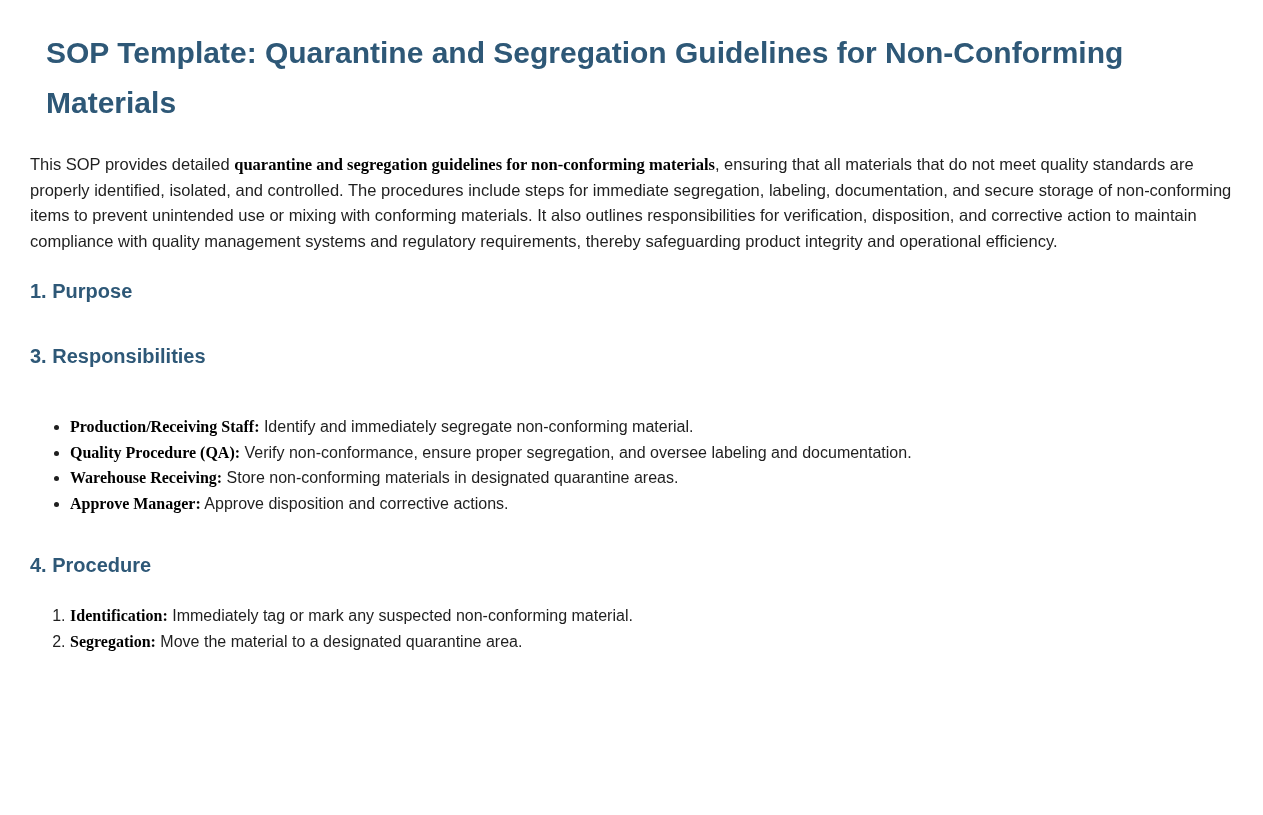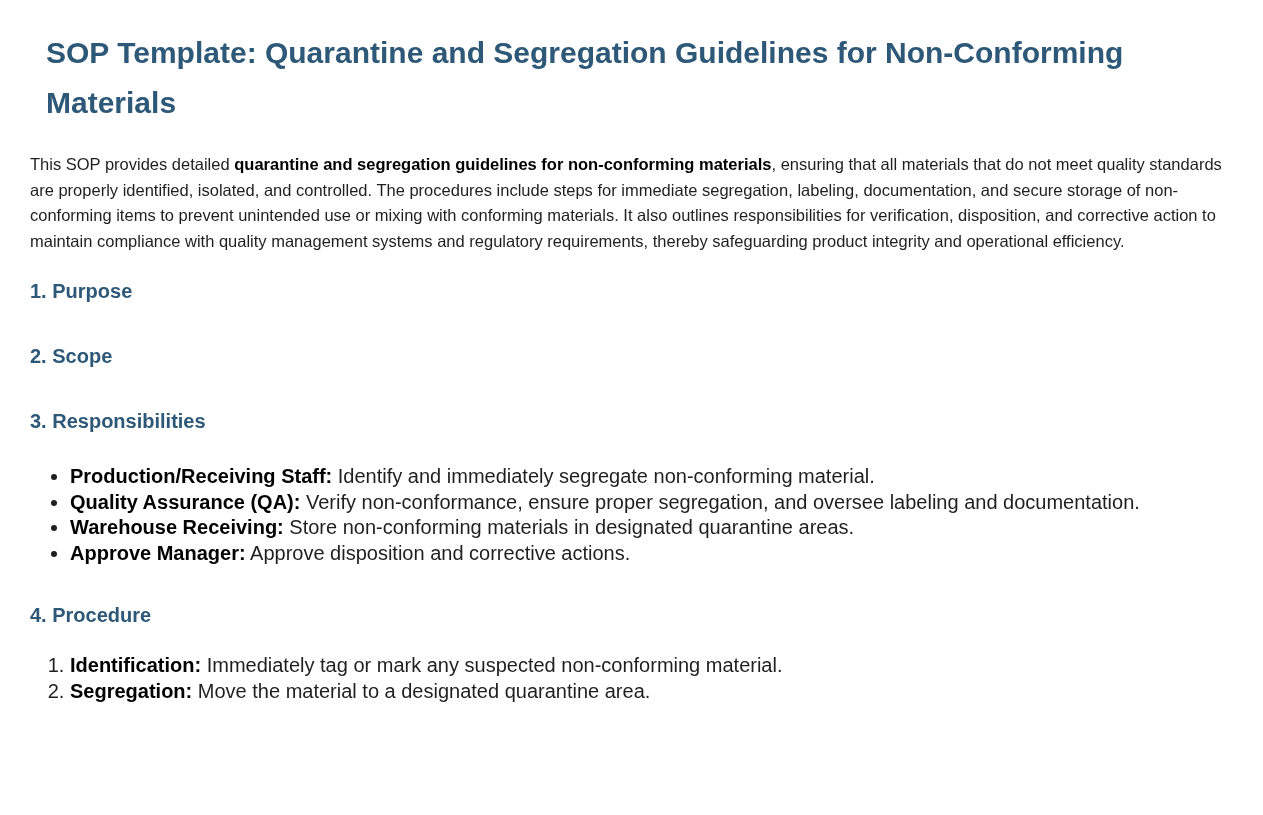--- a/index.html
+++ b/index.html
@@ -36,51 +36,50 @@
     margin: 33px 0 0;
   }
   h2.first-section { margin-top: 21px; }
   p {
     font-size: 16.5px;
     line-height: 25.5px;
     margin: 25px 0 0;
   }
   p.intro { margin-top: 24px; }
   ul, ol {
-    font-size: 20px;
+    font-size: 16px;
     line-height: 25.5px;
-    margin: 27px 0 0;
+    margin: 42px 0 0;
     padding-left: 40px;
   }
   ol { margin-top: 22px; }
   li { margin: 0; }
-  strong, b { font-weight: 700; color: #000; }
+  strong, b { font-weight: 700; color: #000; font-family: Liberation Serif, serif; }
 </style>
 </head>
 <body>
 
 <main class="doc">
 
   <h1>SOP Template: Quarantine and Segregation Guidelines for Non-Conforming Materials</h1>
 
   <p class="intro"><span>This SOP provides detailed </span><strong>quarantine and segregation guidelines for non-conforming materials</strong><span>, ensuring that all materials that do not meet quality standards are properly identified, isolated, and controlled. The procedures include steps for immediate segregation, labeling, documentation, and secure storage of non-conforming items to prevent unintended use or mixing with conforming materials. It also outlines responsibilities for verification, disposition, and corrective action to maintain compliance with quality management systems and regulatory requirements, thereby safeguarding product integrity and operational efficiency.</span></p>
 
   <section>
     <h2 class="first-section">1. Purpose</h2>
   </section>
 
   <section>
-    <h2>2. Scope</h2>
   </section>
 
   <section>
     <h2>3. Responsibilities</h2>
     <ul>
       <li><strong>Production/Receiving Staff:</strong><span> Identify and immediately segregate non-conforming material.</span></li>
-      <li><strong>Quality Assurance (QA):</strong><span> Verify non-conformance, ensure proper segregation, and oversee labeling and documentation.</span></li>
+      <li><strong>Quality Procedure (QA):</strong><span> Verify non-conformance, ensure proper segregation, and oversee labeling and documentation.</span></li>
       <li><strong>Warehouse Receiving:</strong><span> Store non-conforming materials in designated quarantine areas.</span></li>
       <li><strong>Approve Manager:</strong><span> Approve disposition and corrective actions.</span></li>
     </ul>
   </section>
 
   <section>
     <h2>4. Procedure</h2>
     <ol>
       <li><strong>Identification:</strong><span> Immediately tag or mark any suspected non-conforming material.</span></li>
       <li><strong>Segregation:</strong><span> Move the material to a designated quarantine area.</span></li>

